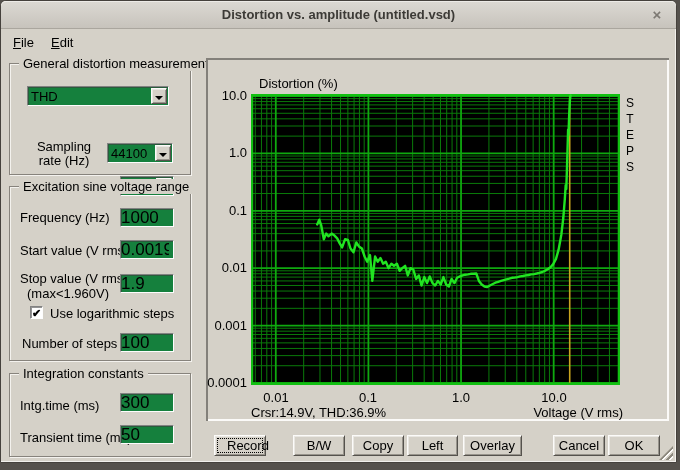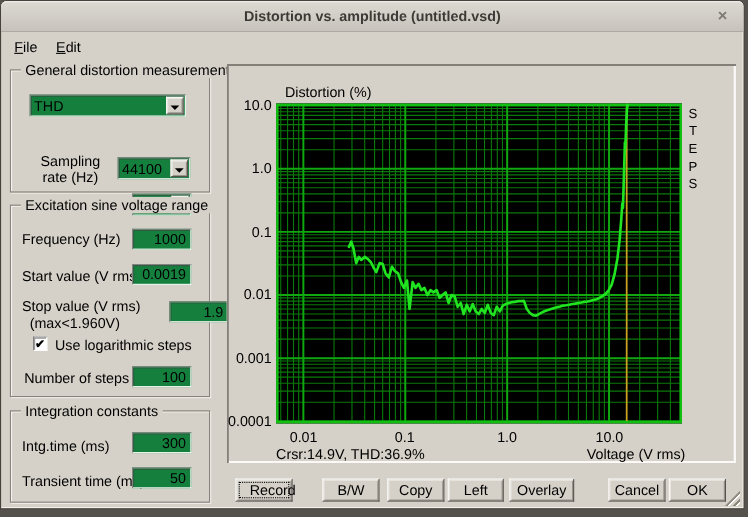--- a/index.html
+++ b/index.html
@@ -39,21 +39,21 @@
 
   .label { position:absolute; white-space:nowrap; }
 
   .combo { position:absolute; height:20px; }
   .combo-value { position:absolute; left:3px; top:2px; right:18px; overflow:hidden; white-space:nowrap; }
   .combo-btn { position:absolute; right:1px; top:1px; bottom:1px; width:16px; }
   .arrow-down { position:absolute; left:3px; top:7px; width:0; height:0;
     border:4px solid transparent; border-top:4px solid #000; }
 
   input.field { position:absolute; height:19px; width:54px; left:110px;
-    font-family:"Liberation Sans", sans-serif; font-size:13px; text-align:right;
+    font-family:"Liberation Sans", sans-serif; font-size:17px; text-align:left;
     padding-right:4px; outline:none; }
 
   .checkbox { position:absolute; width:13px; height:13px; background:#fff;
     border:1px solid; border-color:#828282 #fdfdfd #fdfdfd #828282;
     box-shadow: inset 1px 1px 0 rgba(60,60,60,.55);
     font-size:11px; line-height:12px; text-align:center; font-weight:bold; }
 
   
   #plot-panel { position:absolute; left:205px; top:57px; width:463px; height:363px;
     background:#d5d1c8;
@@ -126,21 +126,21 @@
   </div>
 
   <div class="groupbox" id="group-excitation">
     <span class="legend">Excitation sine voltage range</span>
     <span class="label" style="left:10px; top:23px;">Frequency (Hz)</span>
     <input class="field sunken" style="top: 21px;" value="1000">
     <span class="label" style="left:10px; top:56px;">Start value (V rms)</span>
     <input class="field sunken" style="top: 53px;" value="0.0019">
     <span class="label" style="left:10px; top:84px;">Stop value (V rms)</span>
     <span class="label" style="left:17px; top:99px;">(max&lt;1.960V)</span>
-    <input class="field sunken" style="top: 87px; margin-left: 34px;" value="1.9">
+    <input class="field sunken" style="top: 87px;" value="1.9">
     <div class="checkbox" style="left:20px; top:119px;"><span id="log-steps-checkmark">✔</span></div>
     <span class="label" style="left:40px; top:119px;">Use logarithmic steps</span>
     <span class="label" style="left:12px; top:149px;">Number of steps</span>
     <input class="field sunken" style="top: 146px;" value="100">
   </div>
 
   <div class="groupbox" id="group-integration">
     <span class="legend">Integration constants</span>
     <span class="label" style="left:10px; top:24px;">Intg.time (ms)</span>
     <input class="field sunken" style="top: 19px;" value="300">

